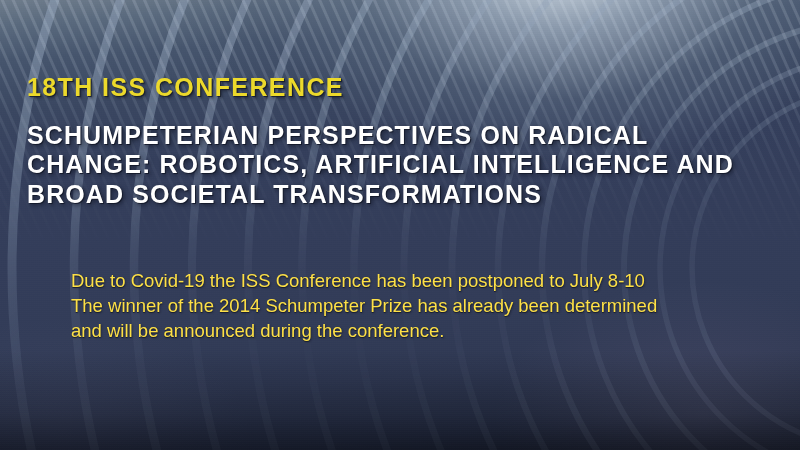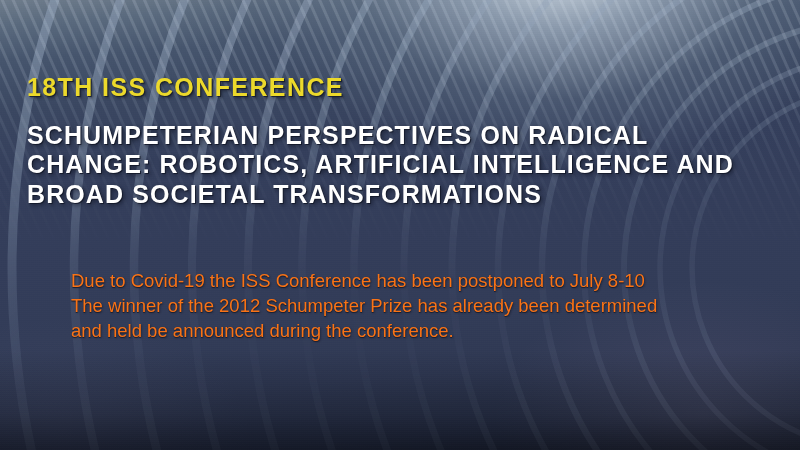--- a/index.html
+++ b/index.html
@@ -132,21 +132,21 @@
   }
 
   .body-copy {
     position: absolute;
     left: 71px;
     top: 268px;
     width: 650px;
     font-size: 18.5px;
     font-weight: normal;
     line-height: 25px;
-    color: #f97316;
+    color: #fde047;
     text-shadow:
       0 1px 0 rgba(20,26,42,0.75),
       1px 1px 2px rgba(10,14,26,0.45);
   }
   .body-copy p { margin: 0; }
 
   .cta {
     position: absolute;
     left: 95px;
     top: 424px;
@@ -230,19 +230,19 @@
   <div class="bg-noise"></div>
 
   <div class="content">
 
     <div class="kicker">18TH ISS CONFERENCE</div>
 
     <h1 class="headline">SCHUMPETERIAN PERSPECTIVES ON RADICAL CHANGE: ROBOTICS, ARTIFICIAL INTELLIGENCE AND BROAD SOCIETAL TRANSFORMATIONS</h1>
 
     <div class="body-copy">
       <p>Due to Covid-19 the ISS Conference has been postponed to July 8-10</p>
-      <p>The winner of the 2012 Schumpeter Prize has already been determined</p>
-      <p>and held be announced during the conference.</p>
+      <p>The winner of the 2014 Schumpeter Prize has already been determined</p>
+      <p>and will be announced during the conference.</p>
     </div>
 
 
   </div>
 </div>
 
 </body></html>

